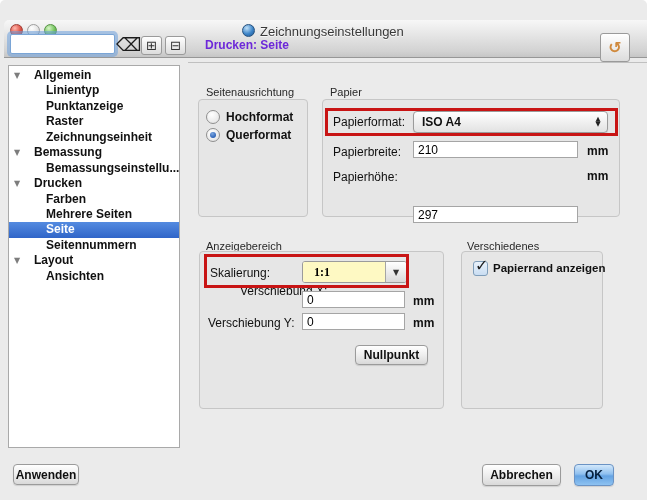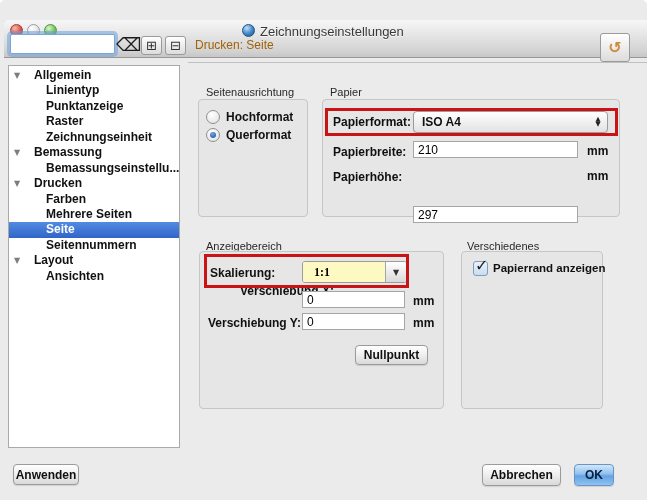--- a/index.html
+++ b/index.html
@@ -43,21 +43,21 @@
   }
   .mini-btn{
     position:absolute;top:36px;width:21px;height:19px;
     border:1px solid #9a9a9a;border-radius:3px;
     background:linear-gradient(#ffffff,#ededed 50%,#dcdcdc);
     font-size:13px;line-height:15px;color:#333;padding:0;text-align:center;
     font-family:"DejaVu Sans",sans-serif;
   }
   .btn-expand{left:141px;}
   .btn-collapse{left:165px;}
-  .page-heading{position:absolute;left:195px;top:38px;font-size:12px;font-weight:normal;color:#a16207;}
+  .page-heading{position:absolute;left:205px;top:38px;font-size:12px;font-weight:bold;color:#6d28d9;}
   .revert-btn{
     position:absolute;left:600px;top:33px;width:30px;height:29px;
     border:1px solid #9a9a9a;border-radius:3px;
     background:linear-gradient(#ffffff,#ededed 50%,#dcdcdc);
     font-size:16px;line-height:26px;color:#d08a3e;text-align:center;padding:0;
     font-family:"DejaVu Sans",sans-serif;font-weight:bold;
   }
   .top-sep{position:absolute;left:188px;top:62px;width:459px;height:1px;background:#c0c0c0;}
   
   .tree{
@@ -71,21 +71,21 @@
   }
   .tree-row.group .tree-label{margin-left:25px;}
   .tree-row.child .tree-label{margin-left:37px;}
   .tree-row.selected{background:linear-gradient(#548be0,#3065c8);}
   .tree-row.selected .tree-label{color:#fff;}
   
   .grp-caption{position:absolute;font-size:11px;color:#282828;}
   .grp-box{
     position:absolute;background:#e6e6e6;border:1px solid #c6c6c6;border-radius:4px;
   }
-  .form-label{position:absolute;font-size:12px;font-weight:bold;color:#101010;white-space:nowrap;text-align:center;}
+  .form-label{position:absolute;font-size:12px;font-weight:normal;color:#101010;white-space:nowrap;text-align:center;}
   .unit{position:absolute;font-size:12px;font-weight:bold;color:#101010;}
   .text-field{
     position:absolute;height:17px;border:1px solid #a5a5a5;background:#fff;
     font-family:"Liberation Sans",sans-serif;font-size:12px;padding:0 4px;outline:none;
   }
   
   .radio-row{position:absolute;display:flex;align-items:center;gap:6px;}
   .radio{
     width:14px;height:14px;border-radius:50%;border:1px solid #8f8f8f;
     background:radial-gradient(circle at 40% 30%,#ffffff,#e9e9e9 70%,#d5d5d5);

